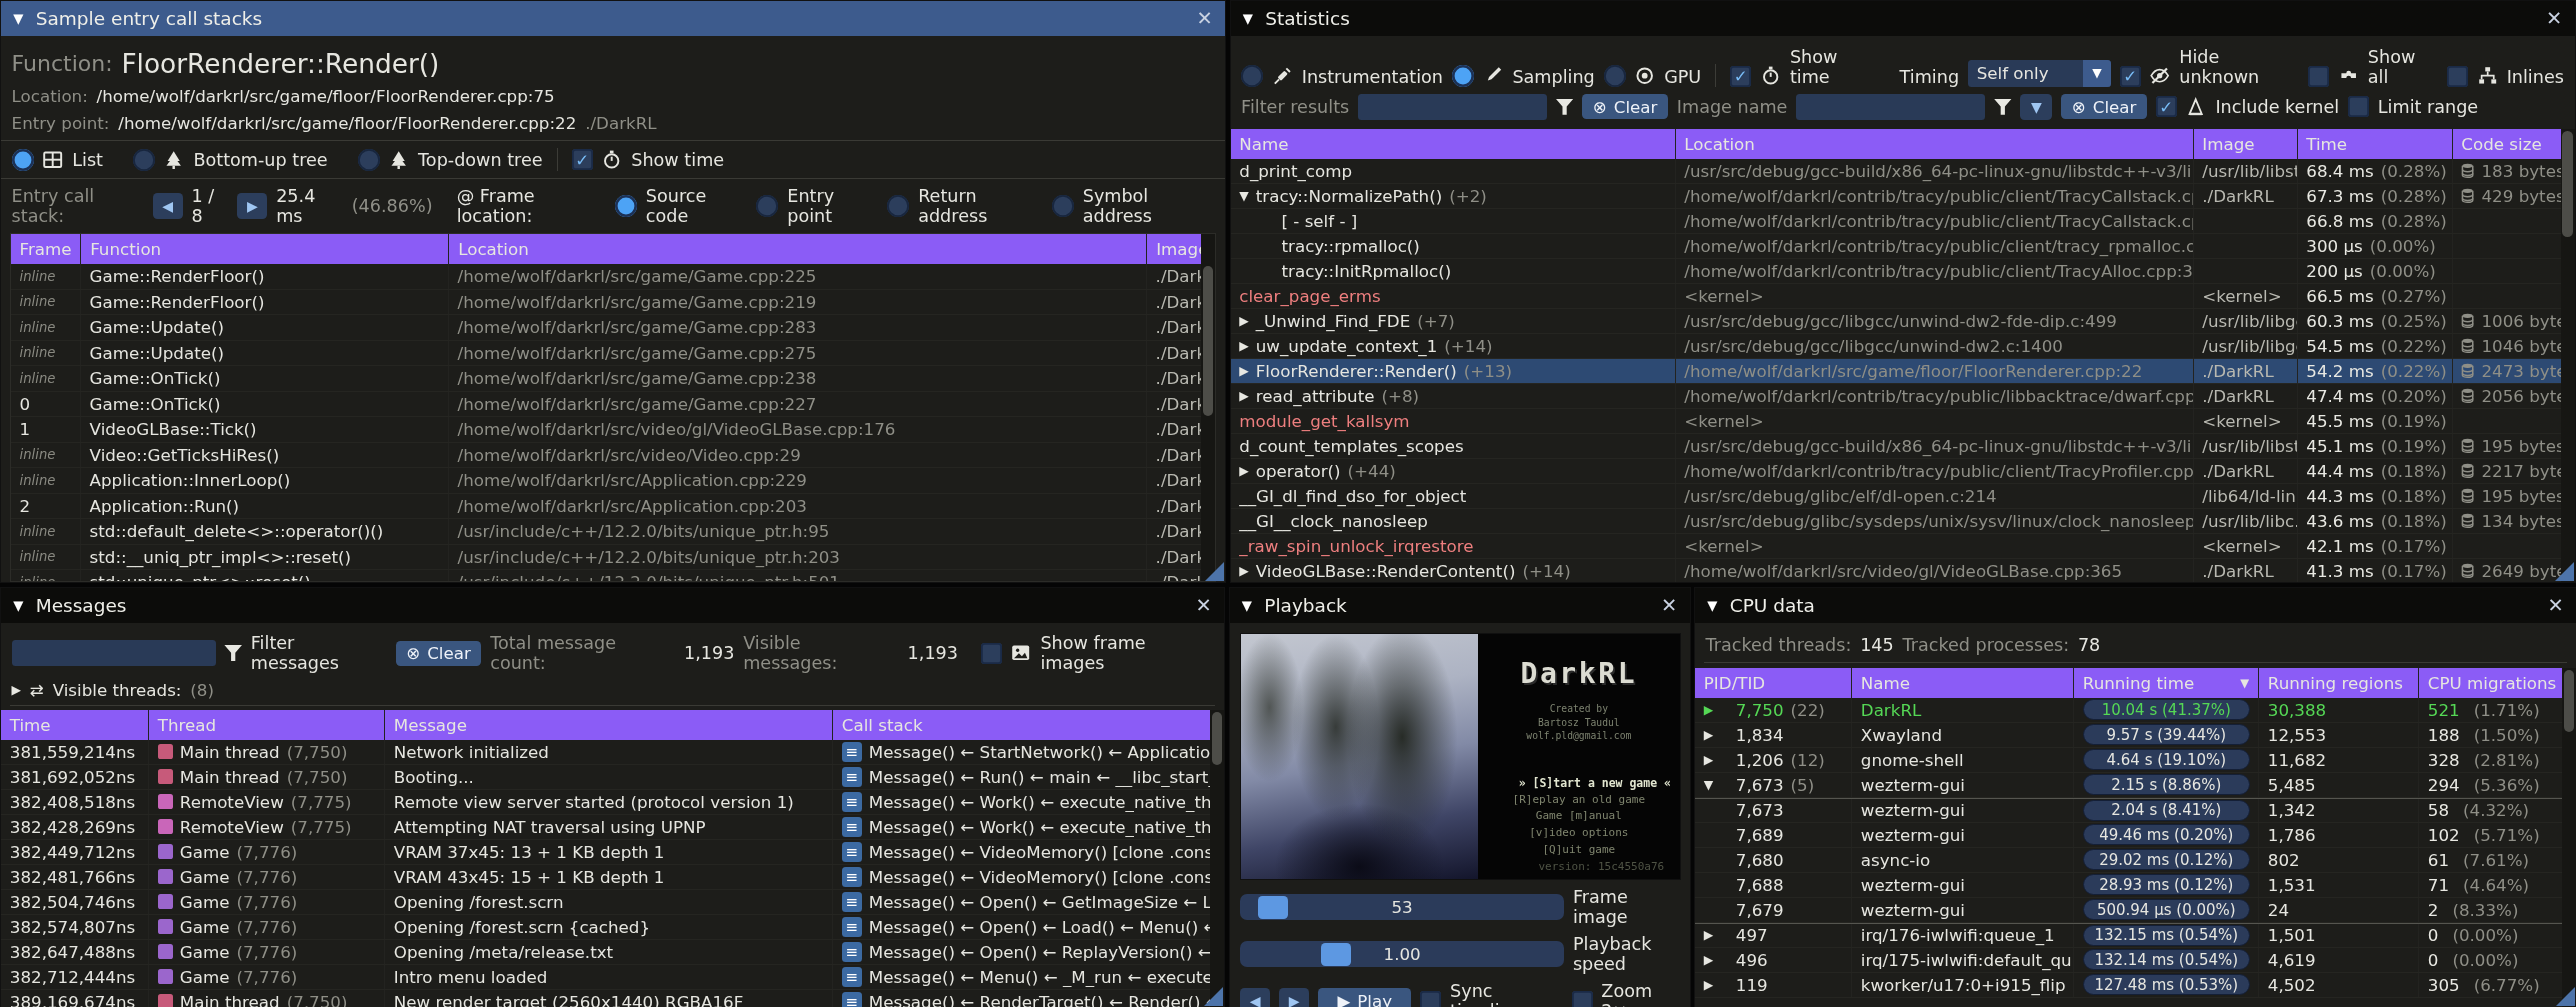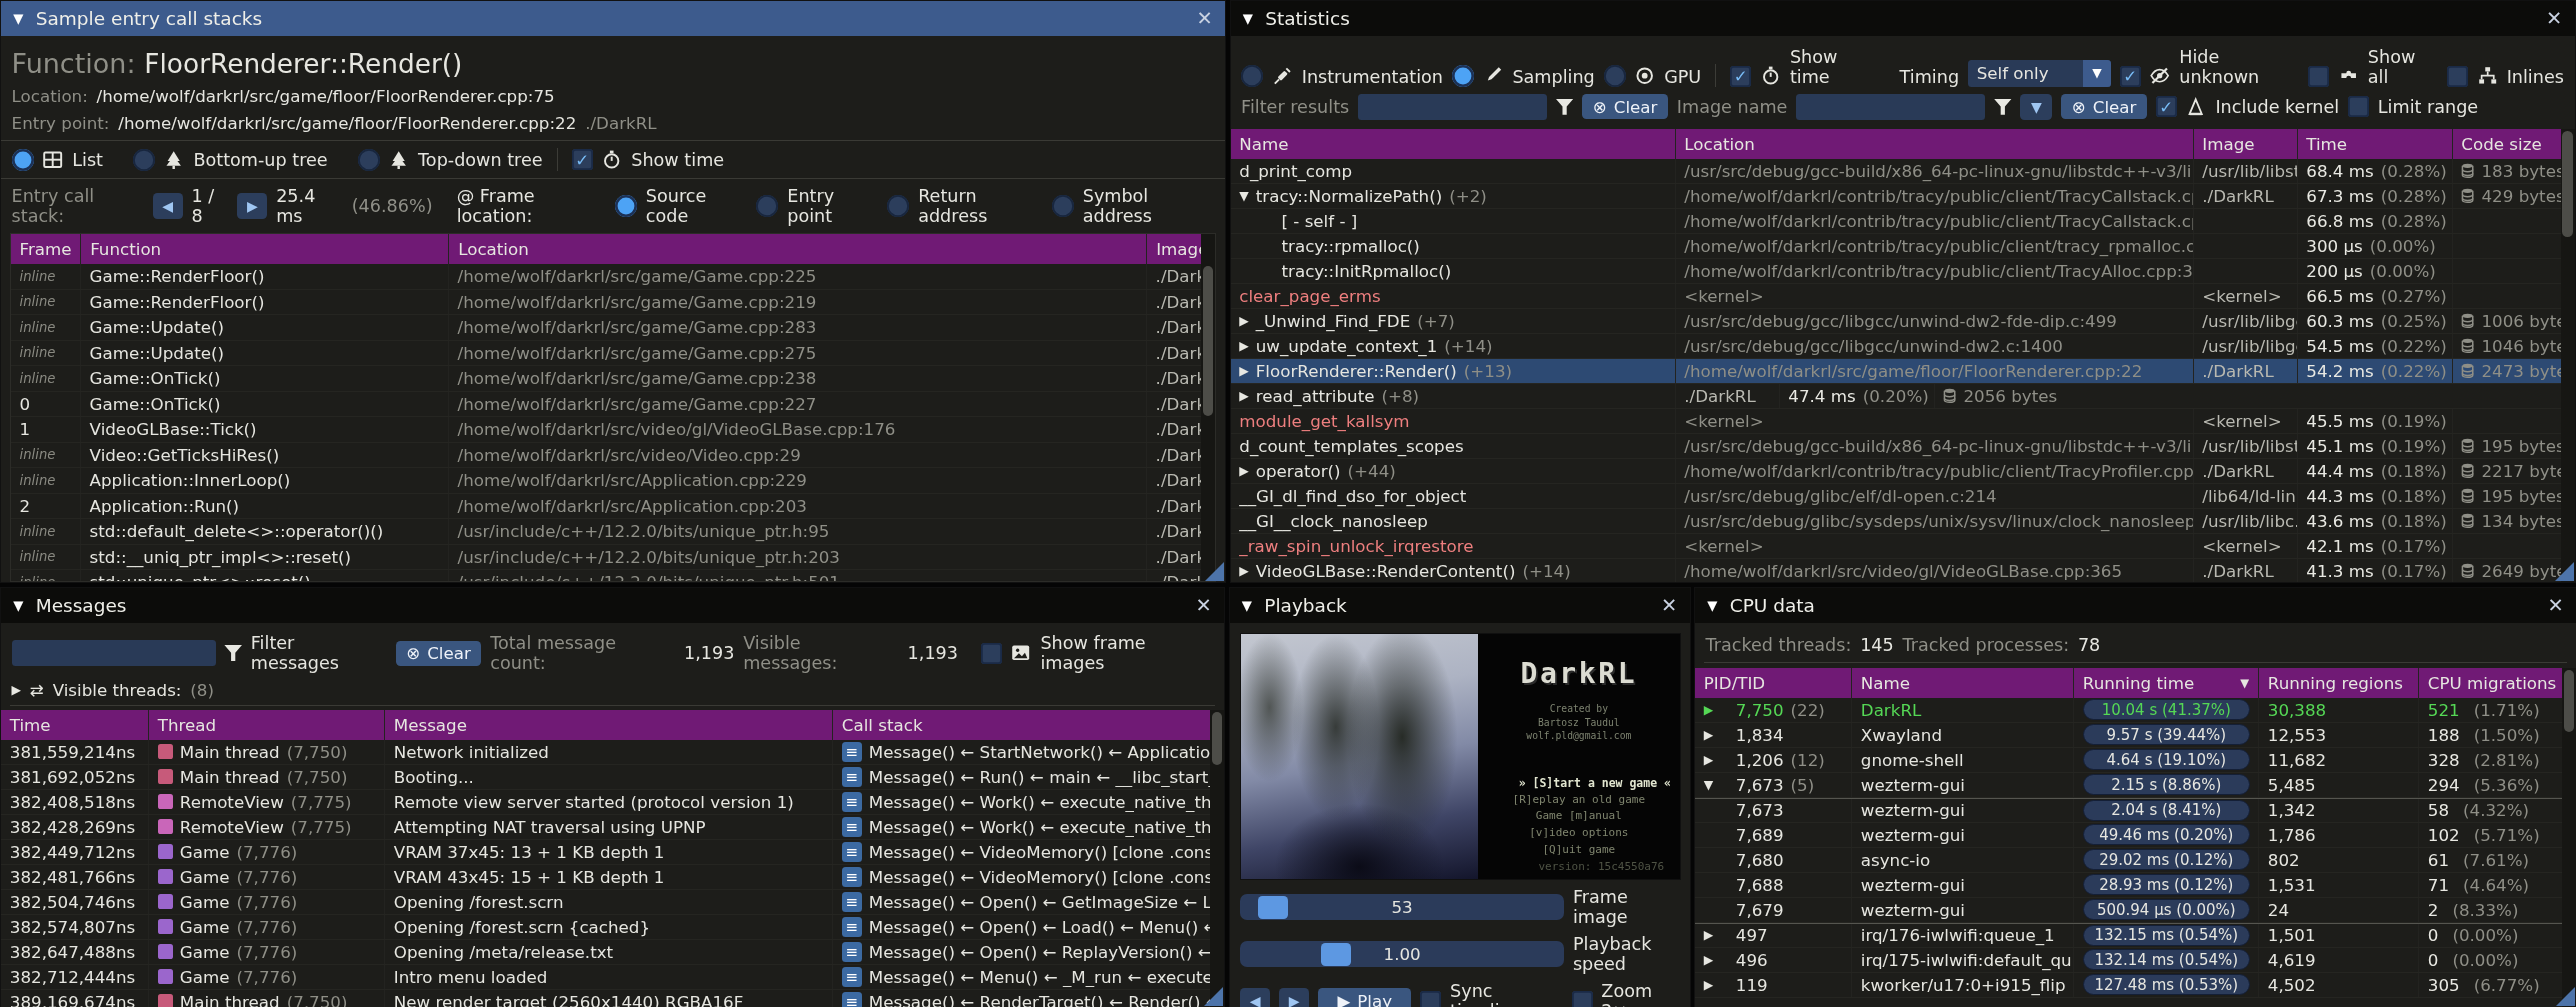--- a/index.html
+++ b/index.html
@@ -42,33 +42,33 @@
             clip-path:polygon(0 0,100% 0,62% 48%,62% 100%,38% 100%,38% 48%); flex:0 0 auto;}
   .combo { height:26.4px; background:#293a57; border-radius:3.5px; display:flex; align-items:center; }
   .combo .val { padding:0 8.8px; font-size:16.7px; min-width:115px; }
   .combo .arr { width:28px; height:26.4px; background:#3d5b8d; border-radius:0 3.5px 3.5px 0;
                 display:flex; align-items:center; justify-content:center; color:#fff; font-size:12.3px;}
   .ico { display:inline-flex; width:21px; height:21px; align-items:center; justify-content:center; flex:0 0 auto; color:#e6e6e0;}
   .ico svg { width:19.4px; height:19.4px; }
 
   
   .tbl { flex:1; overflow:hidden; position:relative; margin-top:1.8px; }
-  .thead { display:flex; background:#701a75; height:30px; align-items:center; font-size:16.7px; }
+  .thead { display:flex; background:#8b5cf6; height:30px; align-items:center; font-size:16.7px; }
   .thead > div { padding:0 8.8px; border-right:0.9px solid #232320; height:100%; display:flex; align-items:center; gap:7px;}
   .trow { display:flex; height:25.5px; align-items:center; font-size:16.7px; border-bottom:0.9px solid #252521; }
   .trow > div { padding:0 8.8px; border-right:0.9px solid #232320; height:100%; display:flex;
                 align-items:center; overflow:hidden; white-space:nowrap; gap:7px;}
   .vscroll { position:absolute; top:0; right:0; width:14px; bottom:0; background:#161613; }
   .vscroll .thumb { position:absolute; left:1.8px; right:1.8px; border-radius:5.3px; background:#4d4d48; }
   .grip { position:absolute; right:0.9px; bottom:0.9px; width:0; height:0;
           border-left:19.4px solid transparent; border-bottom:19.4px solid #4d74aa; }
 
   
   .fn-title { font-size:26.4px; }
-  .fn-label { font-size:27px; }
+  .fn-label { font-size:22px; }
   .c-frame{flex:0 0 70px;} .c-fn{flex:0 0 368px;} .c-loc{flex:0 0 698px;} .c-img{flex:1;}
   .inline-tag { font-style:italic; font-size:13.2px; color:#8a8a82; }
   .loc-text { color:#8f8f87; } .img-text { color:#b9b9b1; }
 
   
   .s-name{flex:0 0 445px;} .s-loc{flex:0 0 518px;} .s-img{flex:0 0 104px;}
   .s-time{flex:0 0 155px;} .s-size{flex:1;}
   .stat-row { height:25px; }
   .stat-row.sel { background:#2d4a73; }
   .red { color:#ee7f7f; }
@@ -745,20 +745,23 @@
                   </span>
                 <span class="dim">2473 bytes</span>
               </div>
             </div>
               <div class="trow stat-row">
               <div class="s-name">
                 <span class="arrow">▶</span>
                 <span>read_attribute</span>
                 <span class="ext">(+8)</span>
               </div>
+              <div class="s-loc">
+                  <span class="loc-text">/home/wolf/darkrl/contrib/tracy/public/libbacktrace/dwarf.cpp</span>
+                </div>
               <div class="s-img">
                   <span class="img-text">./DarkRL</span>
                 </div>
               <div class="s-time">
                   <span class="white">47.4 ms</span>
                   <span class="dim">(0.20%)</span>
                 </div>
               <div class="s-size">
                 <span class="dbicon">
                     <svg viewBox="0 0 14 16">

